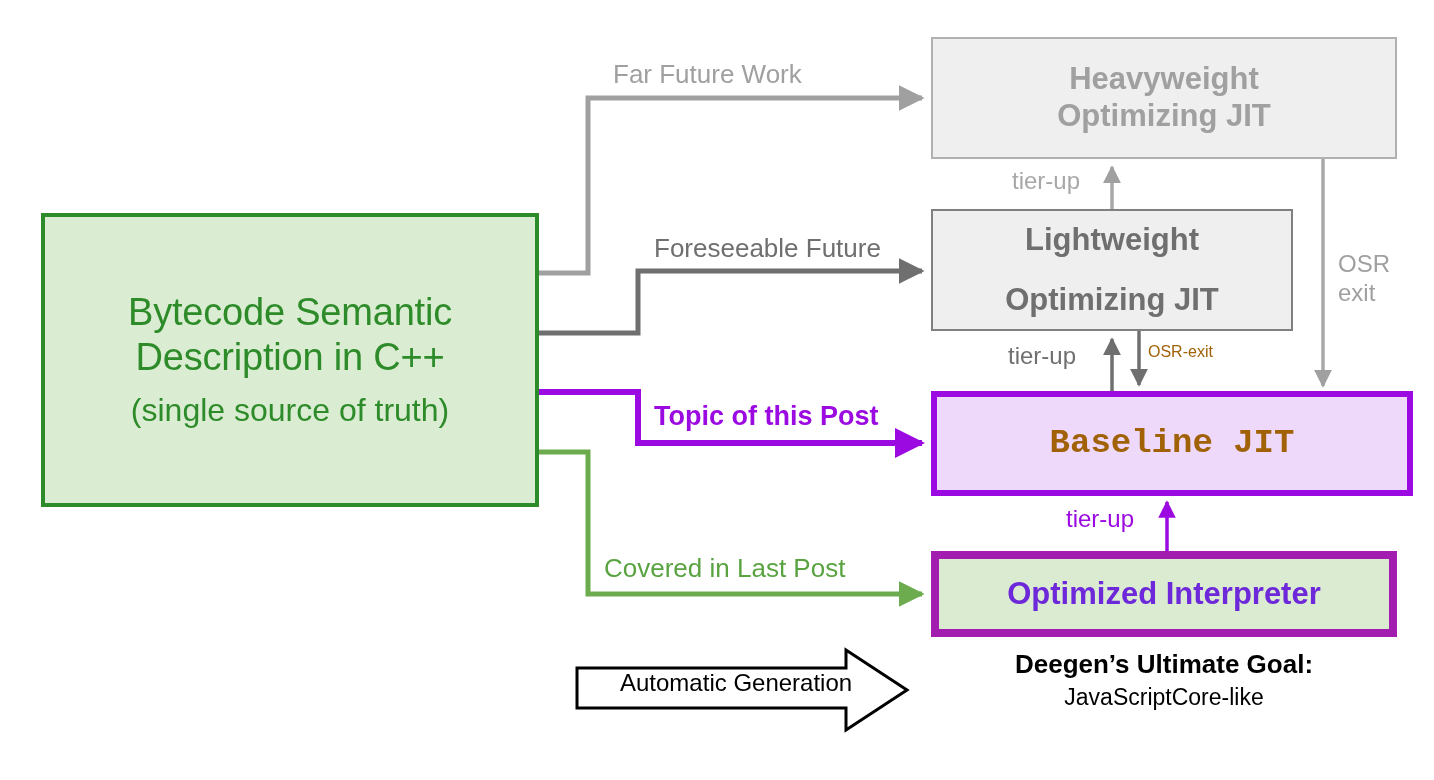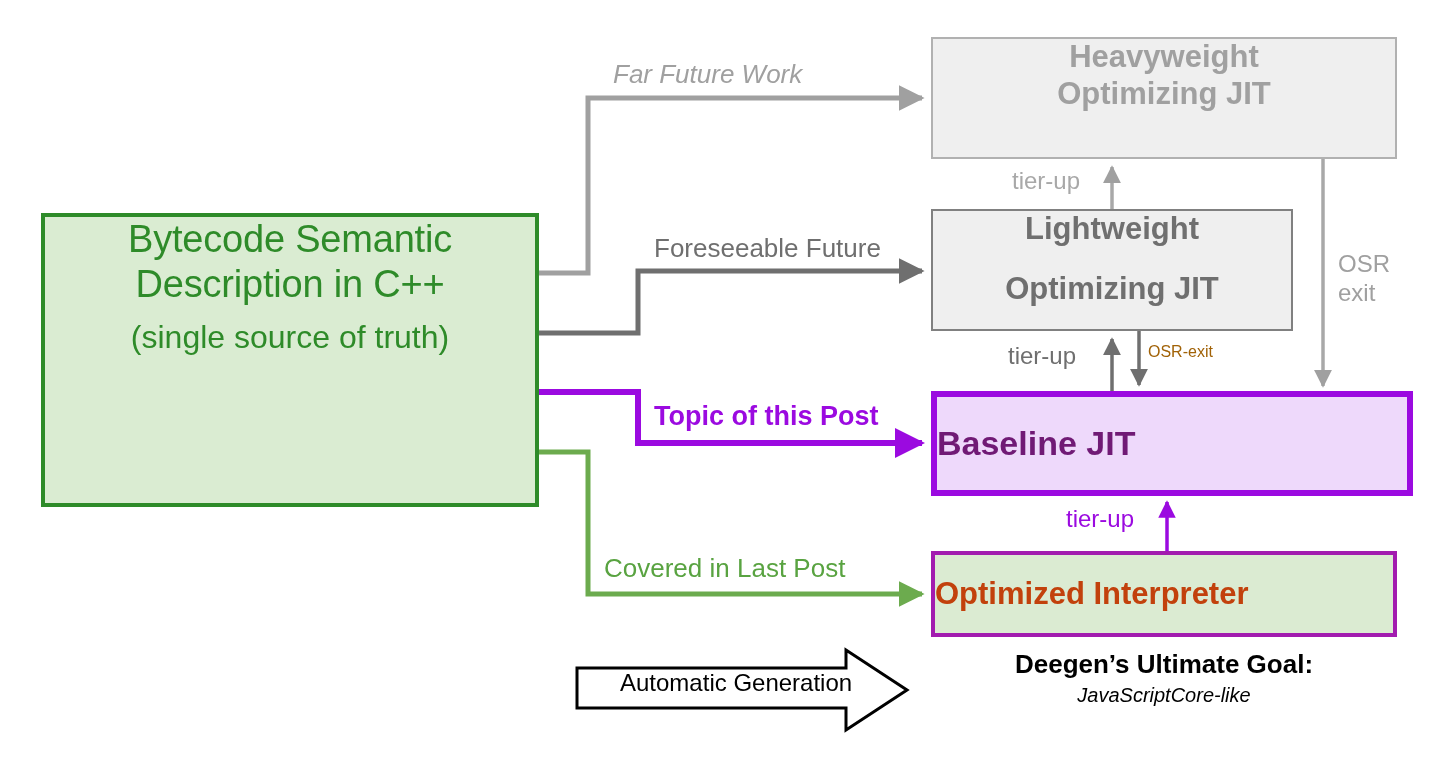--- a/index.html
+++ b/index.html
@@ -25,21 +25,21 @@
     top: 0;
     width: 1434px;
     height: 780px;
     pointer-events: none;
   }
   .node {
     position: absolute;
     box-sizing: border-box;
     display: flex;
     align-items: center;
-    justify-content: flex-start;
+    justify-content: center;
     text-align: center;
     line-height: 1.18;
   }
 
   
   #node-source {
     left: 41px;  top: 213px;
     width: 498px; height: 294px;
     border: 4px solid #2e8b29;
     background: #daecd2;
@@ -75,45 +75,45 @@
     font-weight: bold;
     font-size: 31px;
     flex-direction: column;
     gap: 23px;
   }
   #node-baseline {
     left: 931px; top: 391px;
     width: 482px; height: 105px;
     border: 6px solid #9b0ae0;
     background: #eed9fb;
-    color: #701a75;
+    color: #a16207;
     font-weight: bold;
     font-size: 34px;
+    font-family: Liberation Mono, monospace;
   }
   #node-interpreter {
     left: 931px; top: 551px;
     width: 466px; height: 86px;
-    border: 4px solid #a21caf;
+    border: 8px solid #a21caf;
     background: #dbebd2;
-    color: #c2410c;
+    color: #6d28d9;
     font-weight: bold;
     font-size: 31px;
   }
 
   
   .lbl {
     position: absolute;
     white-space: nowrap;
     line-height: 1.2;
   }
   #lbl-far-future {
     left: 613px; top: 59px;
     font-size: 26px;
     color: #a0a0a0;
-    font-style: italic;
   }
   #lbl-foreseeable {
     left: 654px; top: 233px;
     font-size: 26px;
     color: #6f6f6f;
   }
   #lbl-topic {
     left: 654px; top: 400px;
     font-size: 27px;
     font-weight: bold;
@@ -158,21 +158,21 @@
 
   #caption {
     position: absolute;
     left: 931px; top: 647px;
     width: 466px;
     text-align: center;
     color: #000000;
     line-height: 1.35;
   }
   #caption .c1 { font-size: 26px; font-weight: bold; }
-  #caption .c2, #caption .c3 { font-size: 20px; font-style: italic; }
+  #caption .c2, #caption .c3 { font-size: 23px; }
 </style>
 </head>
 <body>
 
 <div id="canvas">
 
   <svg id="edges" viewBox="0 0 1434 780" width="1434" height="780">
     <defs>
       <marker id="ah-gray-light" viewBox="0 0 10 10" refX="9" refY="5" markerWidth="5.2" markerHeight="5.2" orient="auto-start-reverse">
         <path d="M 0 0 L 10 5 L 0 10 z" fill="#a0a0a0"></path>

